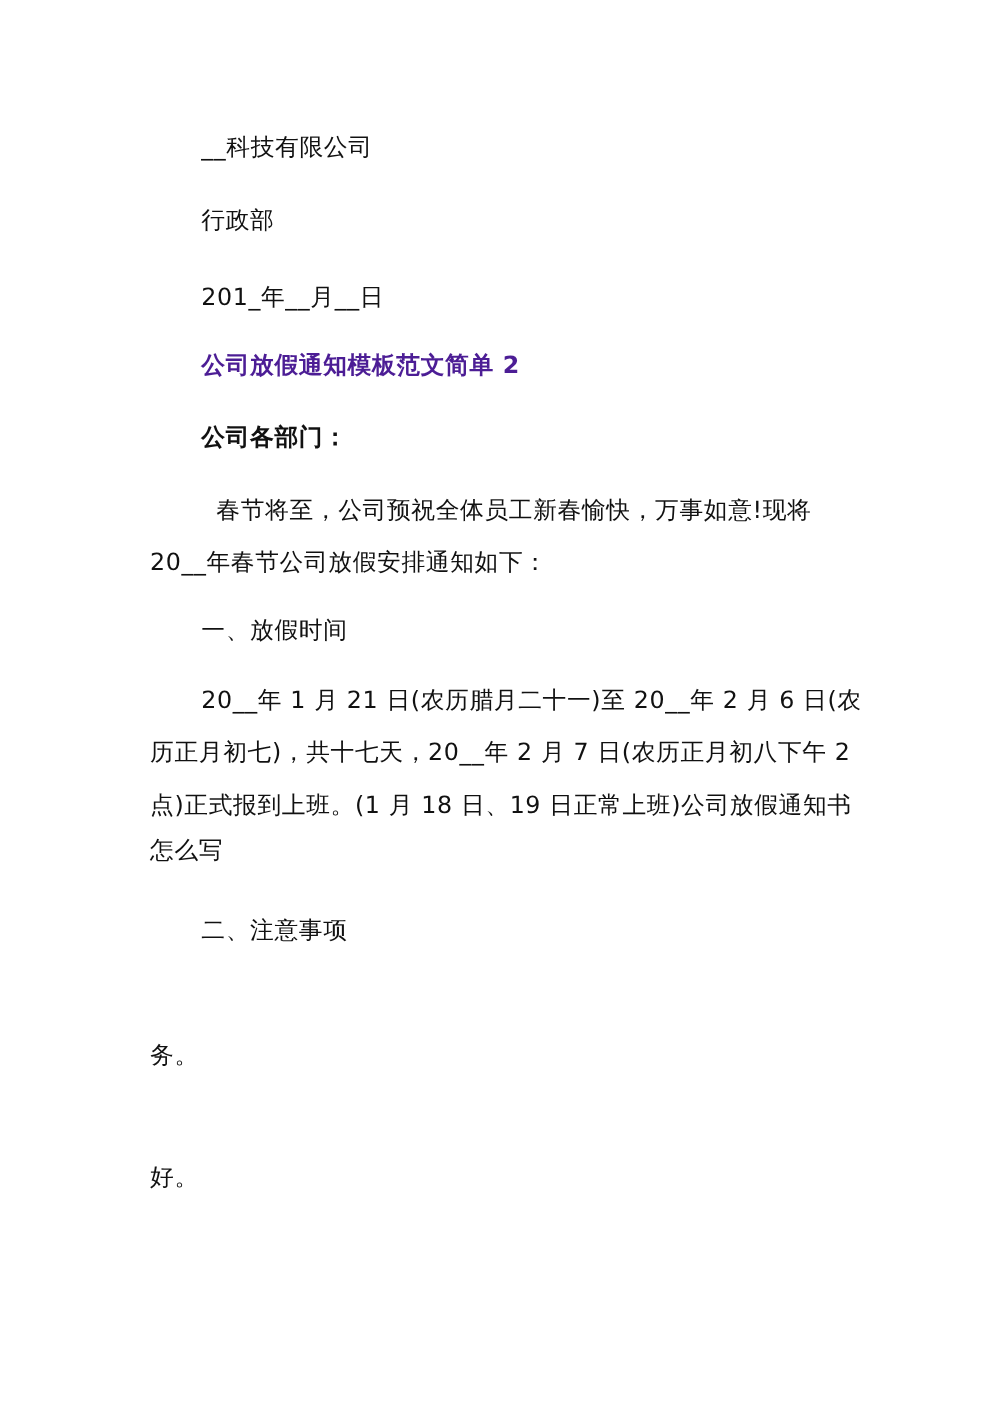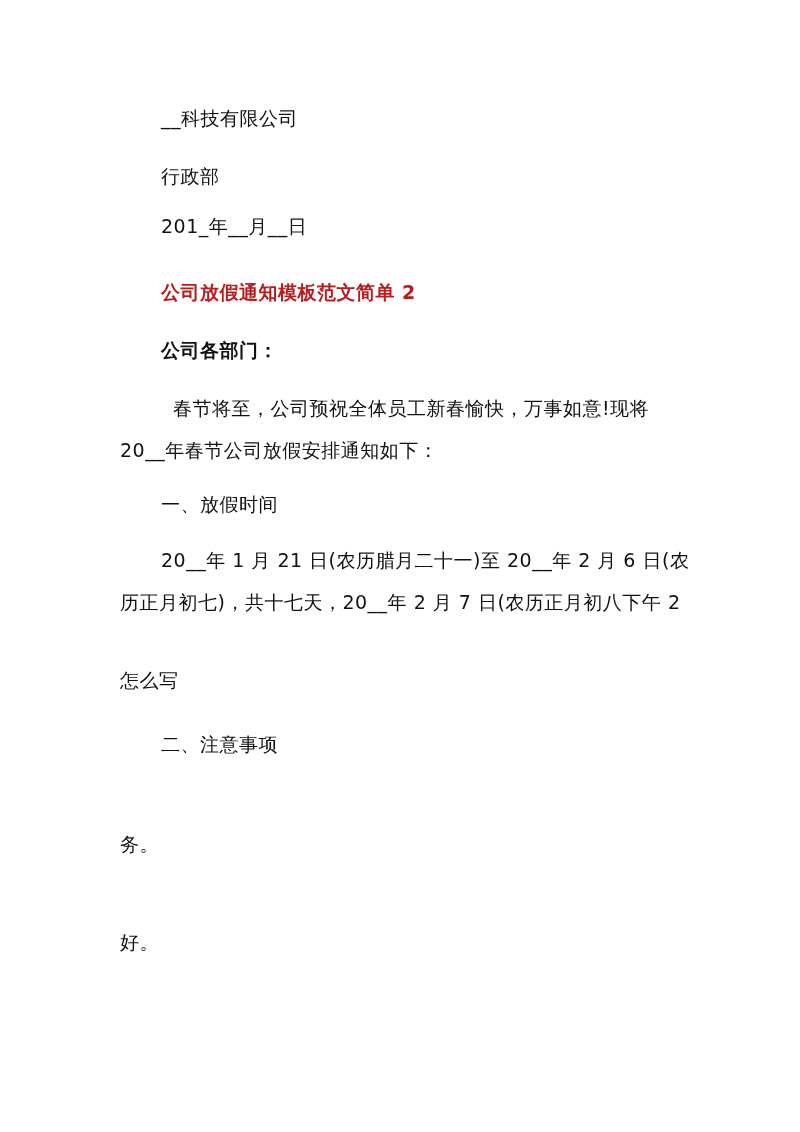--- a/index.html
+++ b/index.html
@@ -22,44 +22,45 @@
       height: 1132px;
     }
     .line {
       position: absolute;
       font-size: 19px;
       line-height: 24px;
       white-space: nowrap;
       letter-spacing: 0.5px;
     }
     .heading {
-      color: #b91c1c;
+      color: #4c1d95;
       font-weight: bold;
     }
   </style>
 </head>
 <body>
 
 <div class="page">
 
   <div class="line" style="left:161px; top:106px;">__科技有限公司</div>
   <div class="line" style="left:161px; top:164px;">行政部</div>
-  <div class="line" style="left:161px; top:214px;">201_年__月__日</div>
+  <div class="line" style="left:161px; top:226px;">201_年__月__日</div>
 
   <div class="line heading" style="left:161px; top:280px;">公司放假通知模板范文简单 2</div>
 
   <div class="line" style="left:161px; top:338px;font-weight:bold;">公司各部门：</div>
 
   <div class="line" style="left:161px; top:396px;margin-left:12px;">春节将至，公司预祝全体员工新春愉快，万事如意!现将</div>
   <div class="line" style="left:120px; top:438px;">20__年春节公司放假安排通知如下：</div>
 
   <div class="line" style="left:161px; top:492px;">一、放假时间</div>
 
   <div class="line" style="left:161px; top:548px;">20__年 1 月 21 日(农历腊月二十一)至 20__年 2 月 6 日(农</div>
   <div class="line" style="left:120px; top:590px;">历正月初七)，共十七天，20__年 2 月 7 日(农历正月初八下午 2</div>
+  <div class="line" style="left:120px; top:632px;">点)正式报到上班。(1 月 18 日、19 日正常上班)公司放假通知书</div>
   <div class="line" style="left:120px; top:668px;">怎么写</div>
 
   <div class="line" style="left:161px; top:732px;">二、注意事项</div>
 
   <div class="line" style="left:120px; top:832px;">务。</div>
 
   <div class="line" style="left:120px; top:930px;">好。</div>
 
 </div>
 

